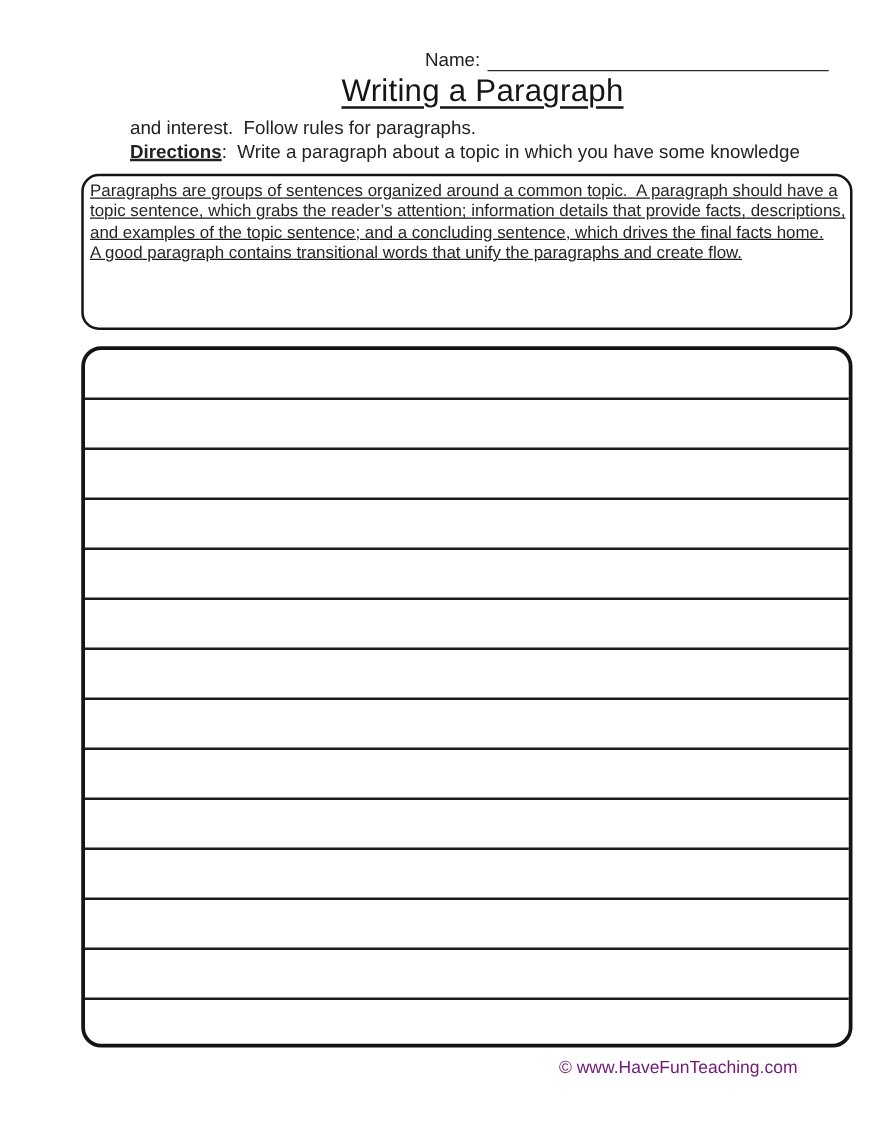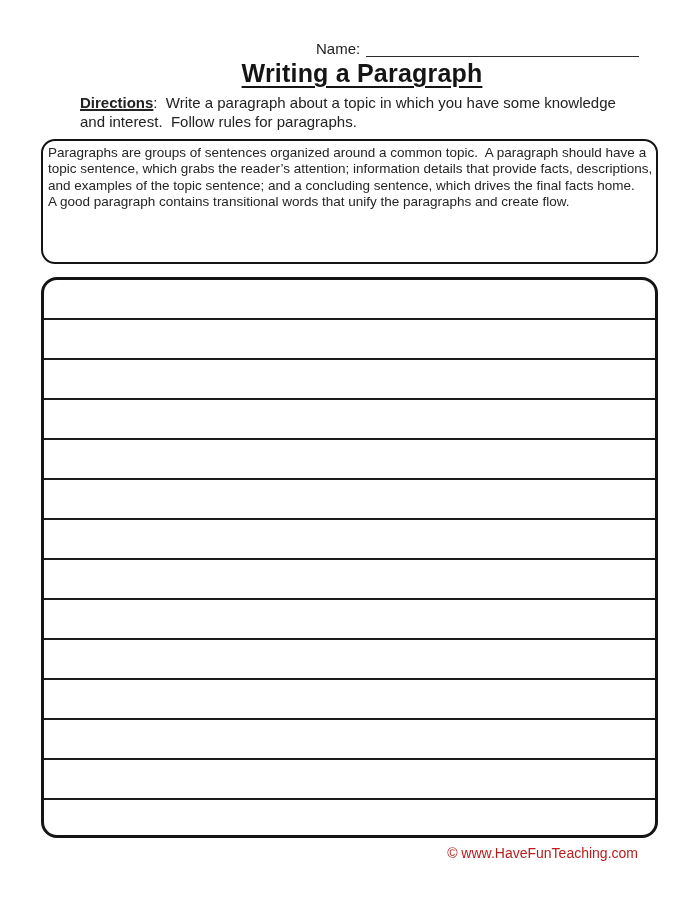--- a/index.html
+++ b/index.html
@@ -11,20 +11,21 @@
     width: 700px;
     height: 907px;
     position: relative;
     overflow: hidden;
     font-family: "Liberation Sans", sans-serif;
     color: #1e1e1e;
   }
   .sheet {
     position: absolute;
     inset: 0;
+    margin-left: 24px;
   }
   
   .name-label {
     position: absolute;
     left: 316px;
     top: 40px;
     font-size: 15px;
     font-weight: 500;
     color: #222;
   }
@@ -38,21 +39,21 @@
   }
   
   .title {
     position: absolute;
     left: 162px;
     top: 59px;
     width: 400px;
     margin: 0;
     text-align: center;
     font-size: 25px;
-    font-weight: bold;
+    font-weight: normal;
     letter-spacing: 0.2px;
     color: #151515;
     text-decoration: underline;
     text-decoration-thickness: 2px;
     text-underline-offset: 4px;
     white-space: nowrap;
   }
   
   .directions {
     position: absolute;
@@ -74,20 +75,21 @@
     left: 41px;
     top: 139px;
     width: 617px;
     height: 125px;
     box-sizing: border-box;
     border: 2.5px solid #141414;
     border-radius: 14px;
     padding: 4px 5px 0 5px;
     overflow: hidden;
     background: #ffffff;
+    text-decoration: underline;
   }
   .info-line {
     font-size: 13.5px;
     line-height: 16.3px;
     min-height: 16.3px;
     white-space: pre;
     color: #242424;
   }
   
   .writing-box {
@@ -107,36 +109,36 @@
     right: 0;
     height: 1.8px;
     background: #1c1c1c;
   }
   
   .footer {
     position: absolute;
     top: 845px;
     right: 62px;
     font-size: 14px;
-    color: #b91c1c;
+    color: #701a75;
   }
 </style>
 </head>
 <body>
 
 <div class="sheet">
 
   <span class="name-label">Name:</span>
   <span class="name-line"></span>
 
   <h1 class="title">Writing a Paragraph</h1>
 
   <div class="directions">
+    <div class="dir-line">and interest.  Follow rules for paragraphs.</div>
     <div class="dir-line"><span class="dir-label">Directions</span><span>:  Write a paragraph about a topic in which you have some knowledge</span></div>
-    <div class="dir-line">and interest.  Follow rules for paragraphs.</div>
   </div>
 
   <div class="info-box">
     <div class="info-line">Paragraphs are groups of sentences organized around a common topic.  A paragraph should have a</div>
     <div class="info-line">topic sentence, which grabs the reader’s attention; information details that provide facts, descriptions,</div>
     <div class="info-line">and examples of the topic sentence; and a concluding sentence, which drives the final facts home.</div>
     <div class="info-line">A good paragraph contains transitional words that unify the paragraphs and create flow.</div>
     <div class="info-line"></div>
   </div>
 

